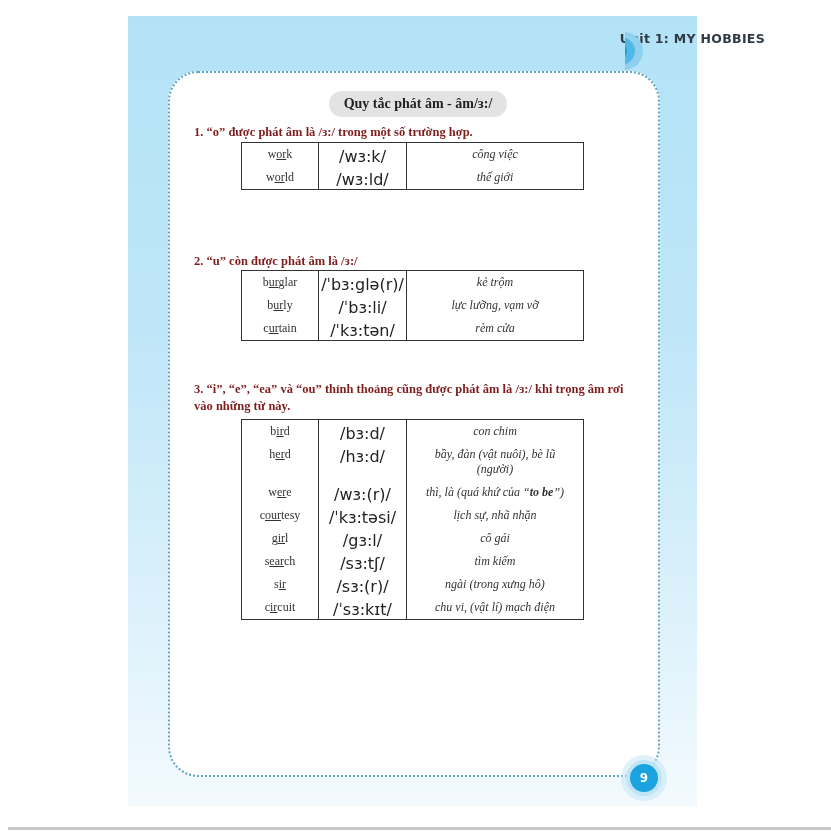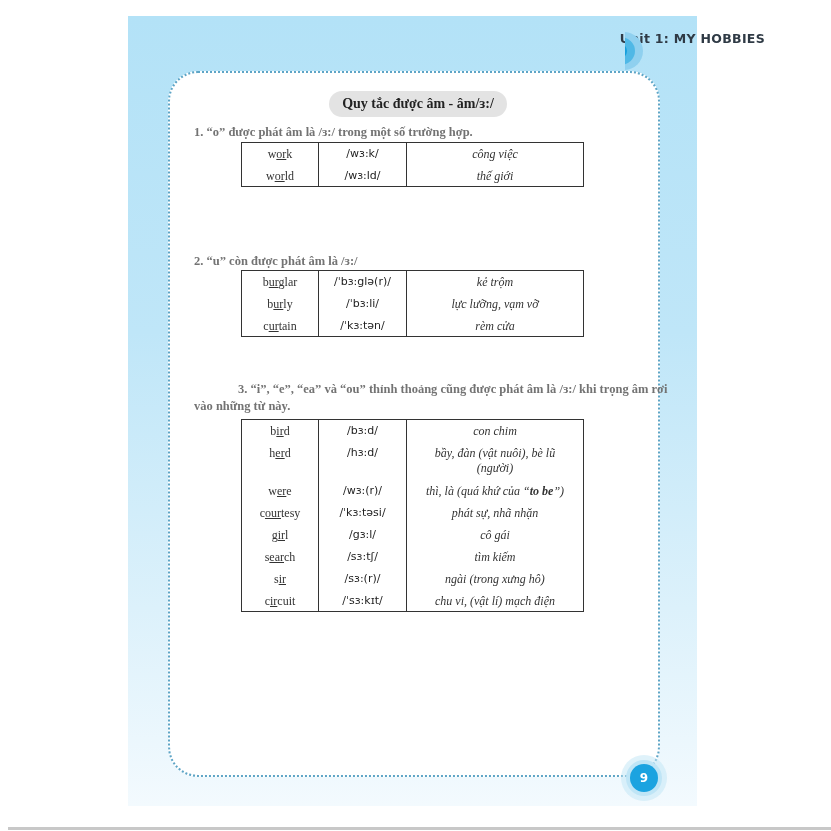--- a/index.html
+++ b/index.html
@@ -11,26 +11,26 @@
   .header-title { position:absolute; right:66px; top:31px; font-family:"DejaVu Sans", sans-serif;
           font-weight:bold; font-size:12.5px; color:#2f3a45; letter-spacing:0.3px; }
   .header-tab { position:absolute; left:625px; top:32px; width:30px; height:38px; overflow:hidden; }
   .header-tab .r1 { position:absolute; left:-20px; top:0; width:38px; height:38px; border-radius:50%; background:#8fd0ef; }
   .header-tab .r2 { position:absolute; left:-20px; top:5px; width:30px; height:28px; border-radius:50%; background:#4fb8e6; }
   .header-tab .r3 { position:absolute; left:-20px; top:10px; width:22px; height:18px; border-radius:50%; background:#169fdc; }
   .card { position:absolute; left:168px; top:71px; width:488px; height:702px; background:#ffffff;
           border:2px dotted #5ea5c6; border-radius:30px; }
   .title-pill { position:absolute; left:329px; top:91px; width:178px; height:26px; border-radius:13px;
           background:#e3e3e3; text-align:center; line-height:26px; font-weight:bold; font-size:14px; color:#222; }
-  .rule-heading { position:absolute; left:194px; font-weight:bold; font-size:12.5px; color:#737373; line-height:20px; }
+  .rule-heading { position:absolute; left:194px; font-weight:bold; font-size:12.5px; color:#7f1d1d; line-height:20px; }
   table.words { position:absolute; border-collapse:collapse; border:1.5px solid #333; font-size:12px; }
   table.words td { border-left:1.5px solid #333; padding:0; text-align:center; vertical-align:top; }
   table.words td:first-child { border-left:none; }
   td.w { width:76px; color:#333; }
-  td.p { width:87px; font-family:"DejaVu Sans", sans-serif; font-size:11px; color:#222; }
+  td.p { width:87px; font-family:"DejaVu Sans", sans-serif; font-size:16px; color:#222; }
   td.m { width:176px; font-style:italic; color:#333; }
   .u { text-decoration:underline; }
   .page-num { position:absolute; left:630px; top:764px; width:28px; height:28px; border-radius:50%;
           background:#1ba3e0; box-shadow:0 0 0 4px #bfe5f6, 0 0 0 9px rgba(191,229,246,0.5);
           color:#fff; font-family:"DejaVu Sans", sans-serif; font-weight:bold; font-size:12px;
           text-align:center; line-height:28px; }
 </style>
 </head>
 <body>
 
@@ -39,21 +39,21 @@
 
 <div class="header-title">Unit 1:  MY HOBBIES</div>
 <div class="header-tab">
   <div class="r1"></div>
     <div class="r2"></div>
     <div class="r3"></div>
 </div>
 
 <div class="card"></div>
 
-<div class="title-pill">Quy tắc được âm - âm/ɜ:/</div>
+<div class="title-pill">Quy tắc phát âm - âm/ɜ:/</div>
 
 <div class="rule-heading" style="top:122px;">1. “o” được phát âm là /ɜ:/ trong một số trường hợp.</div>
 <table class="words" style="left:241px; top:142px;">
   <tbody id="t0">
       <tr style="height: 22px;">
         <td class="w" style="padding-top:4px"><span>w</span><span class="u">or</span><span>k</span></td>
         <td class="p" style="padding-top:4px"><span>/wɜ:k/</span></td>
         <td class="m" style="padding-top:4px"><span>công việc</span></td>
       </tr>
       <tr style="height: 22px;">
@@ -78,21 +78,21 @@
         <td class="m" style="padding-top:4px"><span>lực lưỡng, vạm vỡ</span></td>
       </tr>
       <tr style="height: 22px;">
         <td class="w" style="padding-top:4px"><span>c</span><span class="u">ur</span><span>tain</span></td>
         <td class="p" style="padding-top:4px"><span>/ˈkɜ:tən/</span></td>
         <td class="m" style="padding-top:4px"><span>rèm cửa</span></td>
       </tr>
     </tbody>
 </table>
 
-<div class="rule-heading" style="top:379px;margin-left:44px;">3. “i”, “e”, “ea” và “ou” thỉnh thoảng cũng được phát âm là /ɜ:/ khi trọng âm rơi</div>
+<div class="rule-heading" style="top:379px;">3. “i”, “e”, “ea” và “ou” thỉnh thoảng cũng được phát âm là /ɜ:/ khi trọng âm rơi</div>
 <div class="rule-heading" style="top:396px;text-align:right;">vào những từ này.</div>
 <table class="words" style="left:241px; top:419px;">
   <tbody id="t2">
       <tr style="height: 22px;">
         <td class="w" style="padding-top:4px"><span>b</span><span class="u">ir</span><span>d</span></td>
         <td class="p" style="padding-top:4px"><span>/bɜ:d/</span></td>
         <td class="m" style="padding-top:4px"><span>con chim</span></td>
       </tr>
       <tr style="height: 38px;">
         <td class="w" style="padding-top:4px"><span>h</span><span class="u">er</span><span>d</span></td>
@@ -100,21 +100,21 @@
         <td class="m" style="padding-top:4px"><span>bầy, đàn (vật nuôi), bè lũ</span><br><span>(người)</span></td>
       </tr>
       <tr style="height: 22px;">
         <td class="w" style="padding-top:4px"><span>w</span><span class="u">er</span><span>e</span></td>
         <td class="p" style="padding-top:4px"><span>/wɜ:(r)/</span></td>
         <td class="m" style="padding-top:4px"><span>thì, là (quá khứ của “</span><b>to be</b><span>”)</span></td>
       </tr>
       <tr style="height: 22px;">
         <td class="w" style="padding-top:4px"><span>c</span><span class="u">our</span><span>tesy</span></td>
         <td class="p" style="padding-top:4px"><span>/ˈkɜ:təsi/</span></td>
-        <td class="m" style="padding-top:4px"><span>phát sự, nhã nhặn</span></td>
+        <td class="m" style="padding-top:4px"><span>lịch sự, nhã nhặn</span></td>
       </tr>
       <tr style="height: 22px;">
         <td class="w" style="padding-top:4px"><span>g</span><span class="u">ir</span><span>l</span></td>
         <td class="p" style="padding-top:4px"><span>/gɜ:l/</span></td>
         <td class="m" style="padding-top:4px"><span>cô gái</span></td>
       </tr>
       <tr style="height: 22px; margin-top: 12px;">
         <td class="w" style="padding-top:4px"><span>s</span><span class="u">ear</span><span>ch</span></td>
         <td class="p" style="padding-top:4px"><span>/sɜ:tʃ/</span></td>
         <td class="m" style="padding-top:4px"><span>tìm kiếm</span></td>

